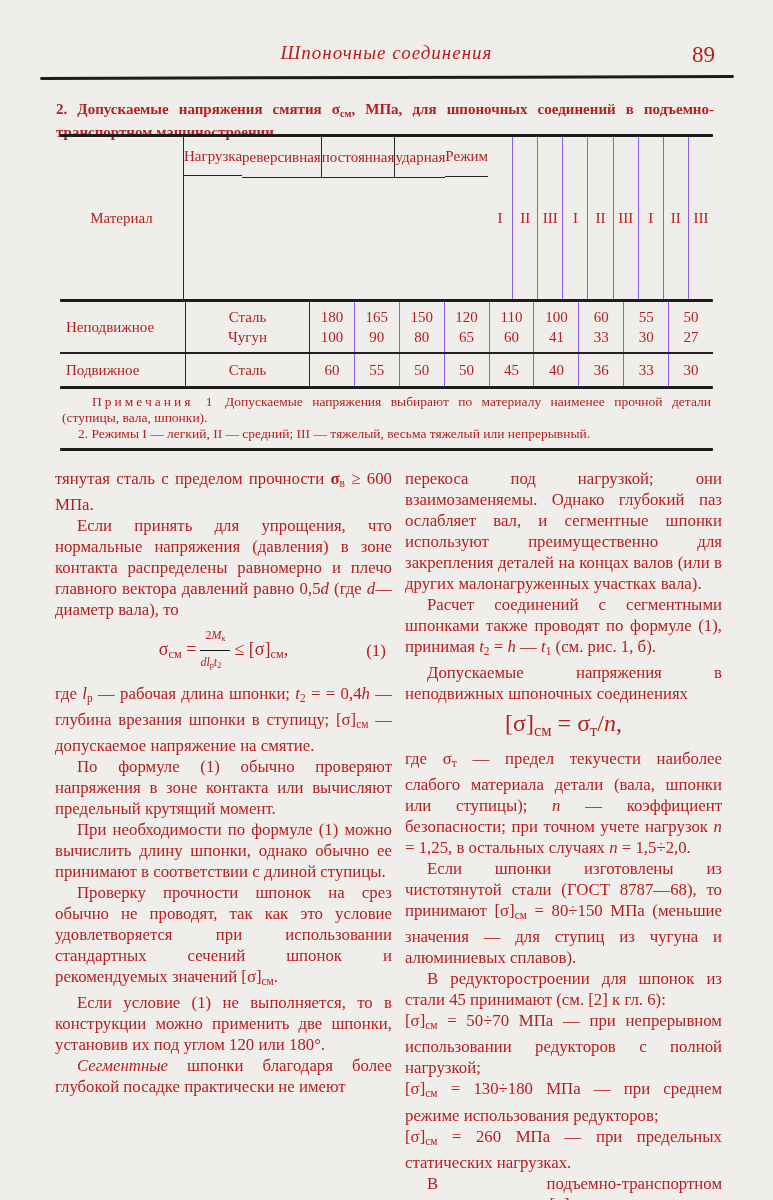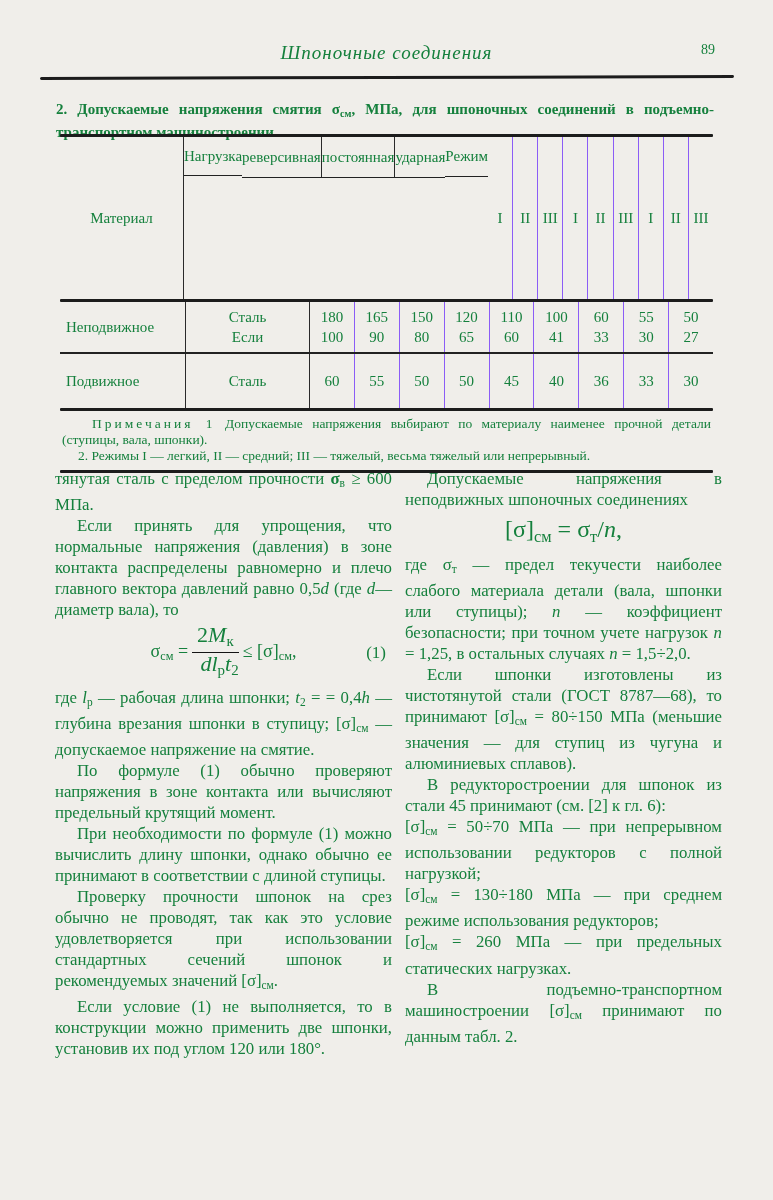--- a/index.html
+++ b/index.html
@@ -1,29 +1,29 @@
 <!DOCTYPE html>
 <html><head>
 <meta charset="utf-8">
 <style>
   html,body{margin:0;padding:0;background:#e7e5e2;}
   #page{
     position:relative;
     width:773px;height:1200px;
     background:#f0eeea;
     font-family:"Liberation Serif","DejaVu Serif",serif;
-    color:#15803d;
+    color:#b91c1c;
     overflow:hidden;
   }
   
   #running-head{position:absolute;top:42px;left:40px;width:693px;height:28px;}
   #running-title{
     display:block;text-align:center;font-style:italic;font-size:19px;letter-spacing:1px;
   }
-  #page-number{position:absolute;right:18px;top:0;font-size:14px;font-style:normal;}
+  #page-number{position:absolute;right:18px;top:0;font-size:23px;font-style:normal;}
   #head-rule{position:absolute;top:76px;left:40px;width:694px;height:3px;background:#1c1c1c;border-radius:2px;transform:rotate(-0.15deg);}
 
   
   #tbl-caption{
     position:absolute;top:100px;left:56px;width:658px;
     font-weight:bold;font-size:15px;line-height:19px;text-align:justify;
   }
 
   
   #tbl{position:absolute;top:134px;left:60px;width:653px;font-size:15px;}
@@ -37,21 +37,21 @@
   .h-center{display:flex;align-items:center;justify-content:center;}
   #load-title{height:38px;border-bottom:1.5px solid #222;}
   #load-groups{height:40px;border-bottom:1.5px solid #222;display:flex;}
   #load-groups .grp{flex:1;display:flex;align-items:center;justify-content:center;}
   #load-groups .grp + .grp{border-left:1px solid #2a2a2a;}
   #regime-title{height:39px;border-bottom:1.5px solid #222;}
   .cells9{flex:1;display:flex;}
   .cells9 .cell{flex:1;display:flex;flex-direction:column;align-items:center;justify-content:center;line-height:20px;}
   .cells9 .cell + .cell{border-left:1px solid #8b5cf6;}
   #row-fixed{height:50px;}
-  #row-mobile{height:54px;}
+  #row-mobile{height:32px;}
   .mat-line{line-height:20px;}
 
   
   #tbl-notes{padding:5px 2px 6px 2px;font-size:13.5px;line-height:16px;text-align:justify;}
   #tbl-notes p{margin:0;}
   #tbl-notes p.n1{text-indent:30px;}
   #tbl-notes p.n2{text-indent:16px;}
 
   
   #cols{position:absolute;top:468px;left:55px;width:667px;display:flex;gap:13px;}
@@ -62,21 +62,21 @@
 
   
   .f-i{font-style:italic;}
   .f-b{font-weight:bold;}
   .f-sub{font-size:0.68em;vertical-align:-0.28em;letter-spacing:0;}
   .f-ls{letter-spacing:3px;}
 
   
   .formula{position:relative;display:flex;align-items:center;justify-content:center;margin:5px 0 6px 0;font-size:18px;}
   .formula .fnum{position:absolute;right:6px;top:50%;transform:translateY(-50%);font-size:17px;}
-  .frac{display:inline-flex;flex-direction:column;align-items:flex-end;margin:0 4px;vertical-align:middle;font-size:22px;}
+  .frac{display:inline-flex;flex-direction:column;align-items:flex-start;margin:0 4px;vertical-align:middle;font-size:12px;}
   .frac .num{padding:0 5px 1px 5px;border-bottom:1.6px solid #141414;line-height:20px;}
   .frac .den{padding-top:1px;line-height:20px;}
   .formula-simple{text-align:center;margin:6px 0 7px 0;font-size:24px;}
 </style>
 </head>
 <body>
 
 <div id="page">
 
   <div id="running-head">
@@ -145,21 +145,21 @@
     </div>
 
     <div class="rule-thick"></div>
 
     <div class="trow" id="row-fixed">
       <div class="c-joint">
         <span>Неподвижное</span>
       </div>
       <div class="c-mat">
         <span class="mat-line">Сталь</span>
-        <span class="mat-line">Если</span>
+        <span class="mat-line">Чугун</span>
       </div>
       <div class="c-load">
         <div class="cells9">
           <div class="cell">
               <span>180</span>
               <span>100</span>
             </div>
           <div class="cell">
               <span>165</span>
               <span>90</span>
@@ -261,23 +261,26 @@
         </span>
         <span><span> ≤ [σ]</span><span class="f-sub">см</span><span>,</span></span>
         <span class="fnum">(1)</span>
       </div>
 
       <p class="para"><span>где </span><span class="f-i">l</span><span class="f-sub">р</span><span> — рабочая длина шпонки; </span><span class="f-i">t</span><span class="f-sub">2</span><span> = = 0,4</span><span class="f-i">h</span><span> — глубина врезания шпонки в ступицу; [σ]</span><span class="f-sub">см</span><span> — допускаемое напряжение на смятие.</span></p>
       <p class="para indent"><span>По формуле (1) обычно проверяют напряжения в зоне контакта или вычисляют предельный крутящий момент.</span></p>
       <p class="para indent"><span>При необходимости по формуле (1) можно вычислить длину шпонки, однако обычно ее принимают в соответствии с длиной ступицы.</span></p>
       <p class="para indent"><span>Проверку прочности шпонок на срез обычно не проводят, так как это условие удовлетворяется при использовании стандартных сечений шпонок и рекомендуемых значений [σ]</span><span class="f-sub">см</span><span>.</span></p>
       <p class="para indent"><span>Если условие (1) не выполняется, то в конструкции можно применить две шпонки, установив их под углом 120 или 180°.</span></p>
+      <p class="para indent"><span class="f-i">Сегментные</span><span> шпонки благодаря более глубокой посадке практически не имеют</span></p>
     </div>
 
     <div id="col-right">
+      <p class="para"><span>перекоса под нагрузкой; они взаимозаменяемы. Однако глубокий паз ослабляет вал, и сегментные шпонки используют преимущественно для закрепления деталей на концах валов (или в других малонагруженных участках вала).</span></p>
+      <p class="para indent"><span>Расчет соединений с сегментными шпонками также проводят по формуле (1), принимая </span><span class="f-i">t</span><span class="f-sub">2</span><span> = </span><span class="f-i">h</span><span> — </span><span class="f-i">t</span><span class="f-sub">1</span><span> (см. рис. 1, б).</span></p>
       <p class="para indent"><span>Допускаемые напряжения в неподвижных шпоночных соединениях</span></p>
 
       <div class="formula-simple"><span>[σ]</span><span class="f-sub">см</span><span> = </span><span>σ</span><span class="f-sub">т</span><span>/</span><span class="f-i">n</span><span>,</span></div>
 
       <p class="para"><span>где </span><span>σ</span><span class="f-sub">т</span><span> — предел текучести наиболее слабого материала детали (вала, шпонки или ступицы); </span><span class="f-i">n</span><span> — коэффициент безопасности; при точном учете нагрузок </span><span class="f-i">n</span><span> = 1,25, в остальных случаях </span><span class="f-i">n</span><span> = 1,5÷2,0.</span></p>
       <p class="para indent"><span>Если шпонки изготовлены из чистотянутой стали (ГОСТ 8787—68), то принимают [σ]</span><span class="f-sub">см</span><span> = 80÷150 МПа (меньшие значения — для ступиц из чугуна и алюминиевых сплавов).</span></p>
       <p class="para indent"><span>В редукторостроении для шпонок из стали 45 принимают (см. [2] к гл. 6):</span></p>
       <p class="para"><span>[σ]</span><span class="f-sub">см</span><span> = 50÷70 МПа — при непрерывном использовании редукторов с полной нагрузкой;</span></p>
       <p class="para"><span>[σ]</span><span class="f-sub">см</span><span> = 130÷180 МПа — при среднем режиме использования редукторов;</span></p>
       <p class="para"><span>[σ]</span><span class="f-sub">см</span><span> = 260 МПа — при  предельных статических нагрузках.</span></p>

